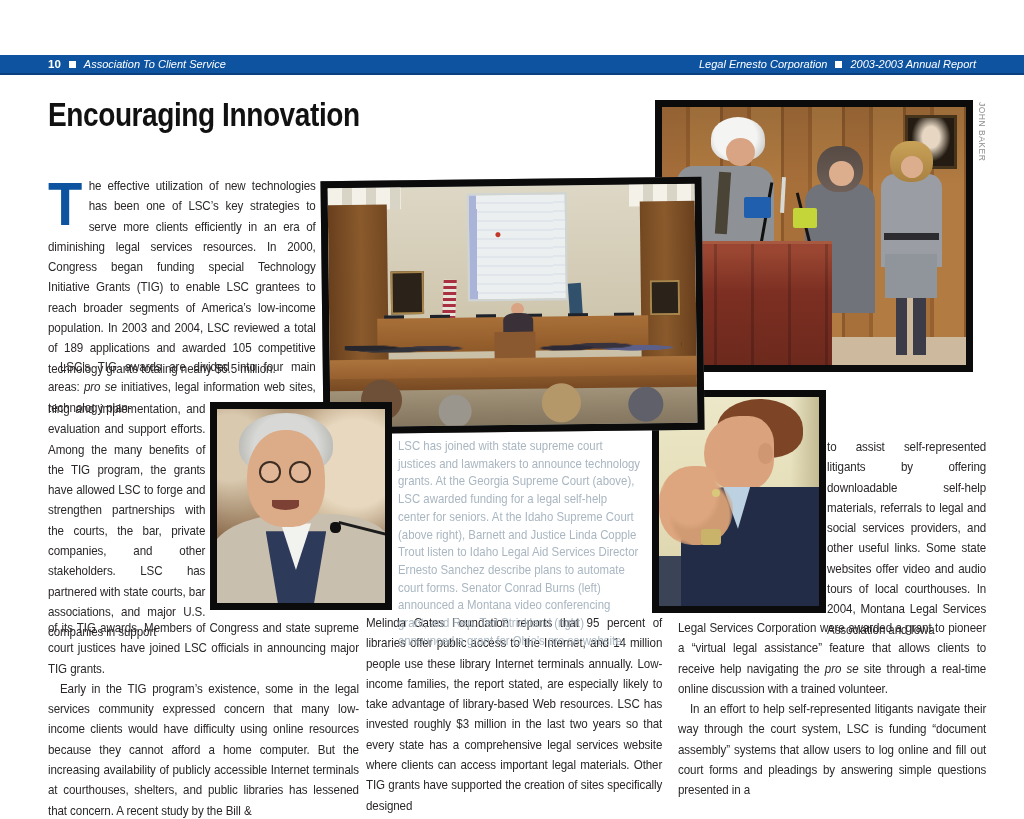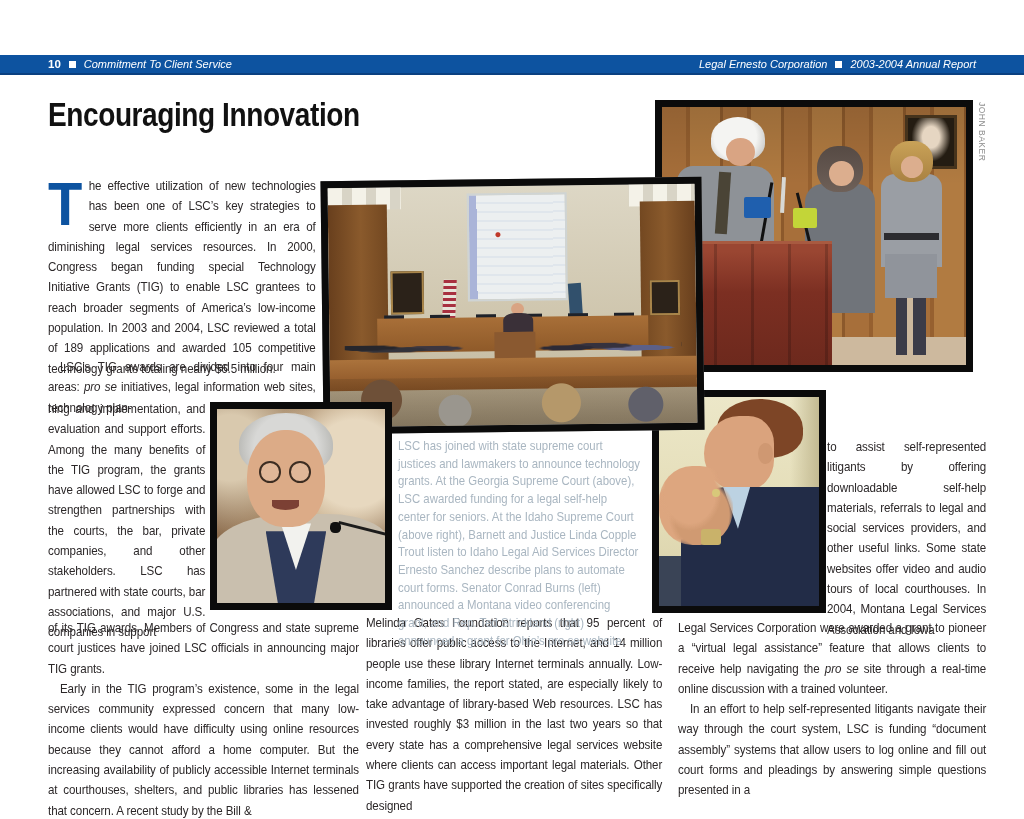--- a/index.html
+++ b/index.html
@@ -184,26 +184,26 @@
 </style>
 </head>
 <body>
 
 <div id="canvas">
 
   <div class="topbar">
     <div class="grp">
       <span class="pagenum">10</span>
       <span class="sq"></span>
-      <span>Commitment To Client Service</span>
+      <span>Association To Client Service</span>
     </div>
     <div class="grp">
       <span>Legal Ernesto Corporation</span>
       <span class="sq"></span>
-      <span>2003-2004 Annual Report</span>
+      <span>2003-2003 Annual Report</span>
     </div>
   </div>
 
   <div class="title">Encouraging Innovation</div>
 
   <div class="credit">JOHN BAKER</div>
 
   <div class="photo ph-press">
     <div class="ab pc-bg"></div>
     <div class="ab pc-floor"></div>

